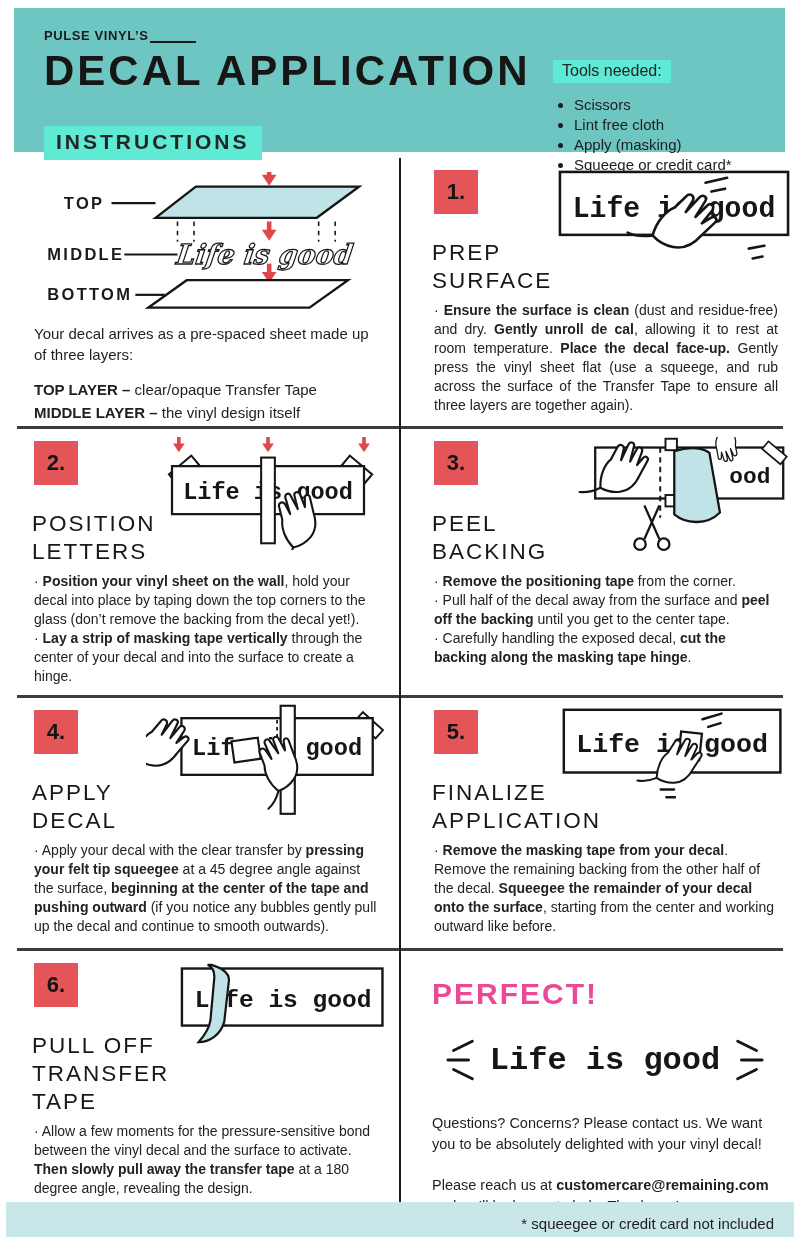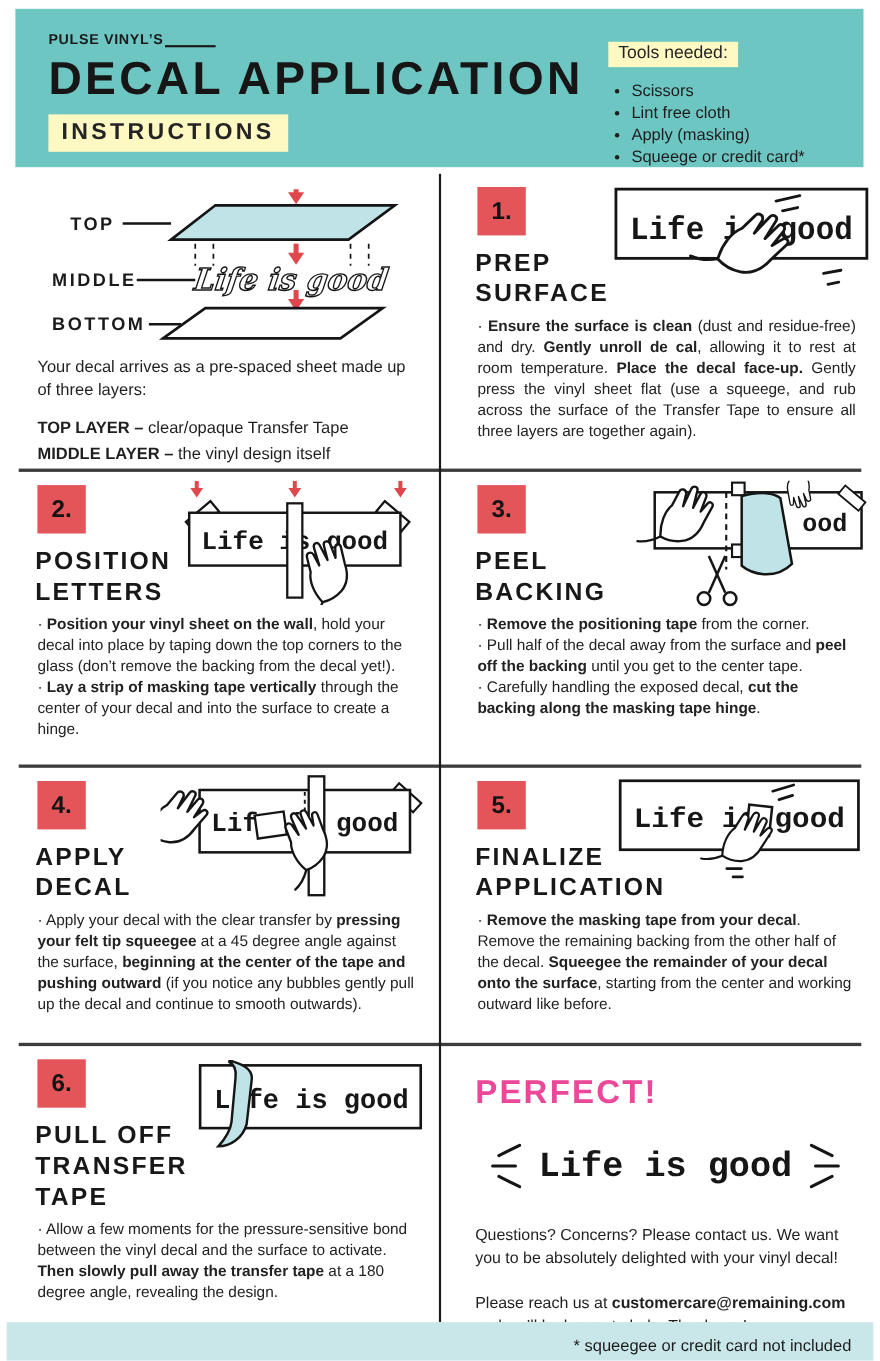--- a/index.html
+++ b/index.html
@@ -7,21 +7,21 @@
   body { width:800px; font-family:"Liberation Sans", sans-serif; color:#1f1f1f; }
   .page { position:relative; width:800px; height:1237px; background:#fff; overflow:hidden; }
 
   
   .hero { position:absolute; left:14px; top:8px; width:771px; height:144px; background:#6EC6C3;
           display:flex; justify-content:space-between; padding:20px 24px 0 30px; }
   .brand-line { display:flex; align-items:flex-end; font-size:13px; font-weight:bold;
                 letter-spacing:.6px; color:#1b1b1b; }
   .brand-underscore { width:46px; border-bottom:2px solid #1b1b1b; height:11px; margin-left:1px; }
   .hero-title { margin:4px 0 9px; font-size:42px; letter-spacing:3px; font-weight:bold; color:#161616; }
-  .hl { background:#fef9c3; color:#242424; }
+  .hl { background:#5eead4; color:#242424;margin-top:22px; }
   .hero-sub { display:inline-block; padding:4px 12px 6px; font-size:21px; font-weight:bold; letter-spacing:3px; }
   .tools { width:208px; padding-top:10px; font-size:15px; color:#1d1d1d; }
   .tools-label { display:inline-block; padding:2px 9px 3px; font-size:16px; }
   .tools ul { margin:13px 0 0; padding-left:21px; }
   .tools li { margin-bottom:3px; }
 
   
   .grid { position:absolute; left:0; top:158px; width:800px; height:1044px; }
   .vline { position:absolute; left:399px; top:0; width:2px; height:1044px; background:#1c1c1c; }
   .row { display:flex; }
@@ -34,22 +34,22 @@
   .intro svg { display:block; margin:0 auto; }
   .lead { font-size:15px; line-height:1.4; margin:12px 0 14px; padding:0 8px; }
   .layers { padding:0 8px; font-size:15px; line-height:1.5; }
   .diag-label { font-family:"Liberation Sans",sans-serif; font-weight:bold; font-size:18px; letter-spacing:2.5px; fill:#1b1b1b; }
   .outline-text { font-family:"DejaVu Serif",serif; font-weight:bold; font-style:italic;
                   fill:#ffffff; stroke:#161616; stroke-width:1.4; }
 
   
   .step-num { width:44px; height:44px; margin-left:8px; background:#E4555A; color:#141414;
               font-size:22px; font-weight:bold; display:flex; align-items:center; justify-content:center; }
-  .step-title { margin:11px 0 0 6px; font-size:22.5px; letter-spacing:2px; line-height:1.24;
-                font-weight:bold; color:#181818; white-space:pre-line; }
+  .step-title { margin:25px 0 0 6px; font-size:22.5px; letter-spacing:2px; line-height:1.24;
+                font-weight:normal; color:#181818; white-space:pre-line; }
   .step-illu { position:absolute; }
   .s1 .step-illu { top:10px; right:8px; }
   .s2 .step-illu { top:8px;  right:12px; }
   .s3 .step-illu { top:8px;  right:8px; }
   .s4 .step-illu { top:6px;  right:6px; }
   .s5 .step-illu { top:8px;  right:12px; }
   .s6 .step-illu { top:12px; right:12px; }
   .step-body { font-size:14px; line-height:1.36; margin:6px 6px 0 8px; white-space:pre-line; color:#222; }
   .s1 .step-body { text-align:justify; }
   .mono-text { font-family:"Liberation Mono",monospace; font-weight:bold; fill:#161616; }

